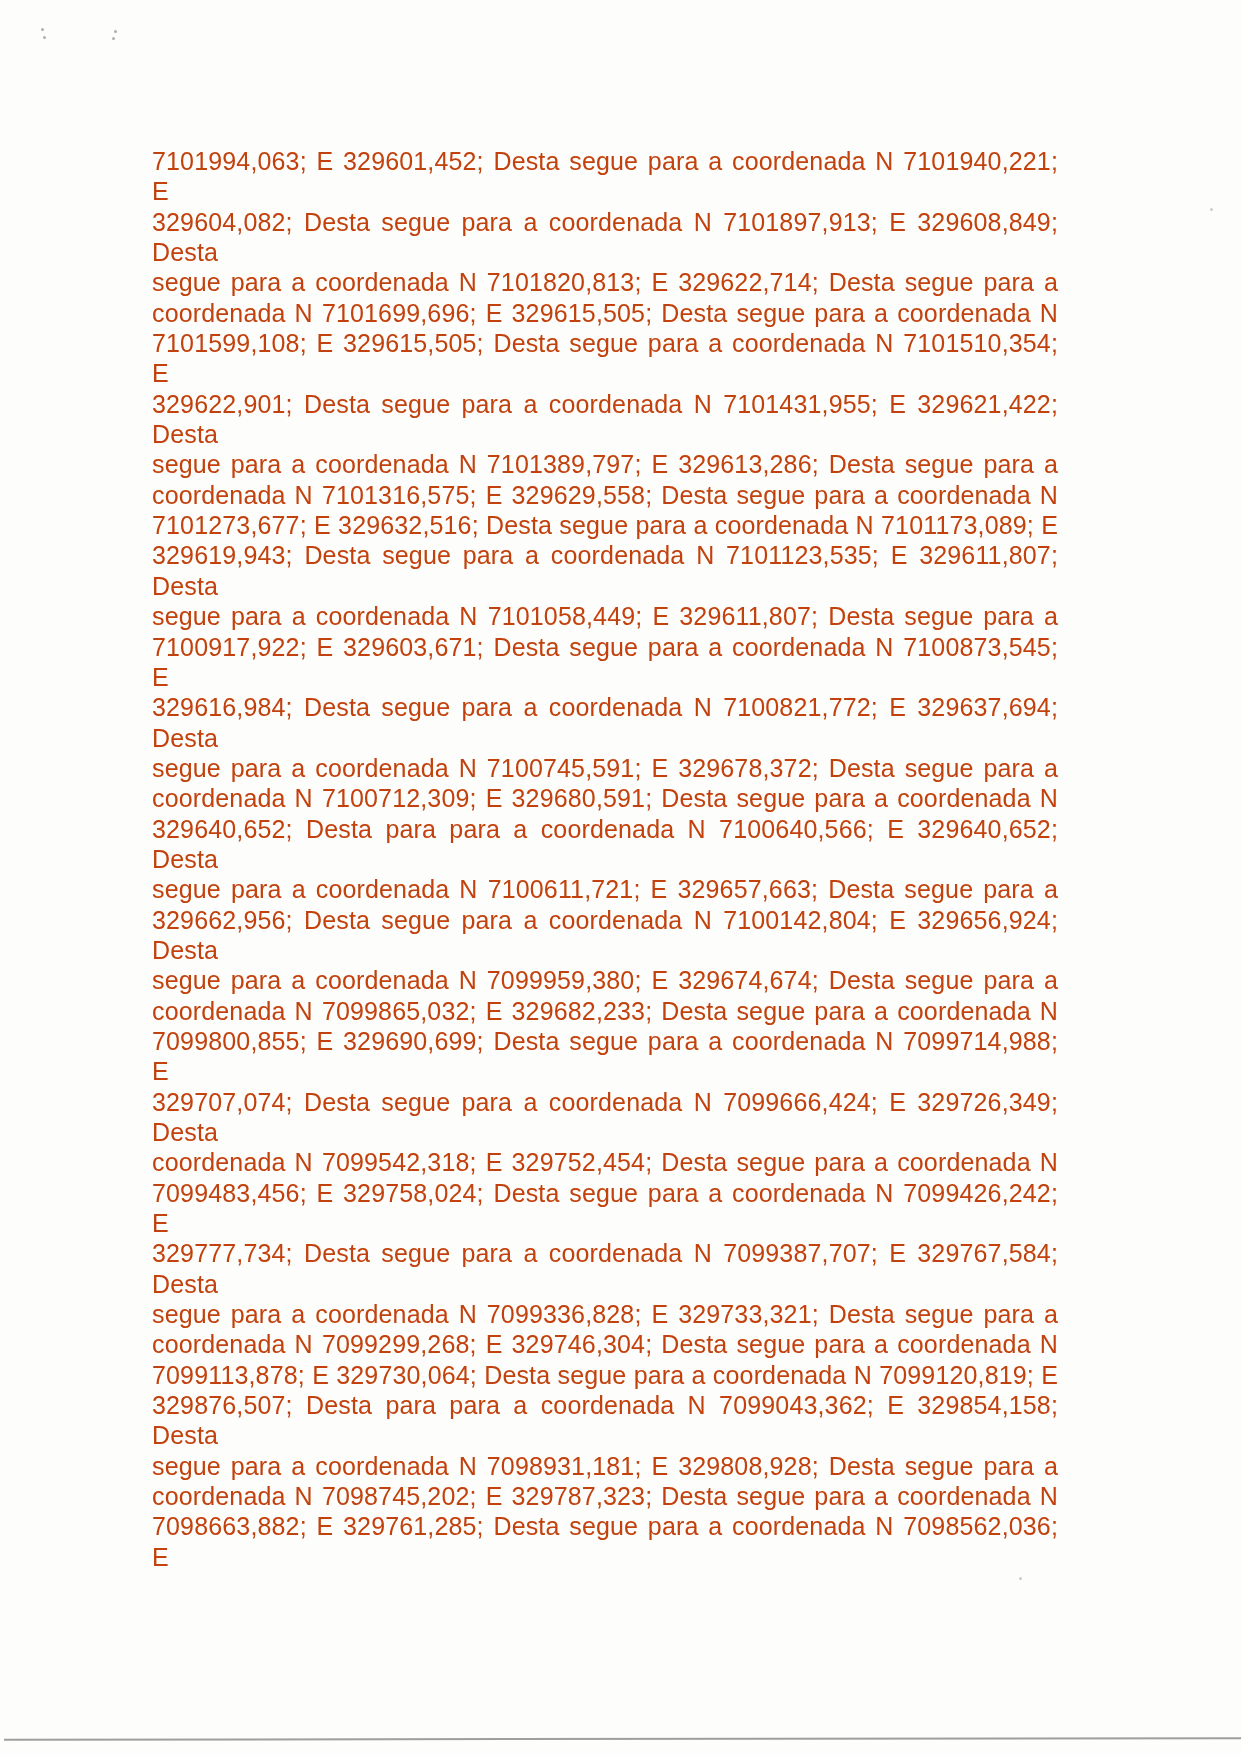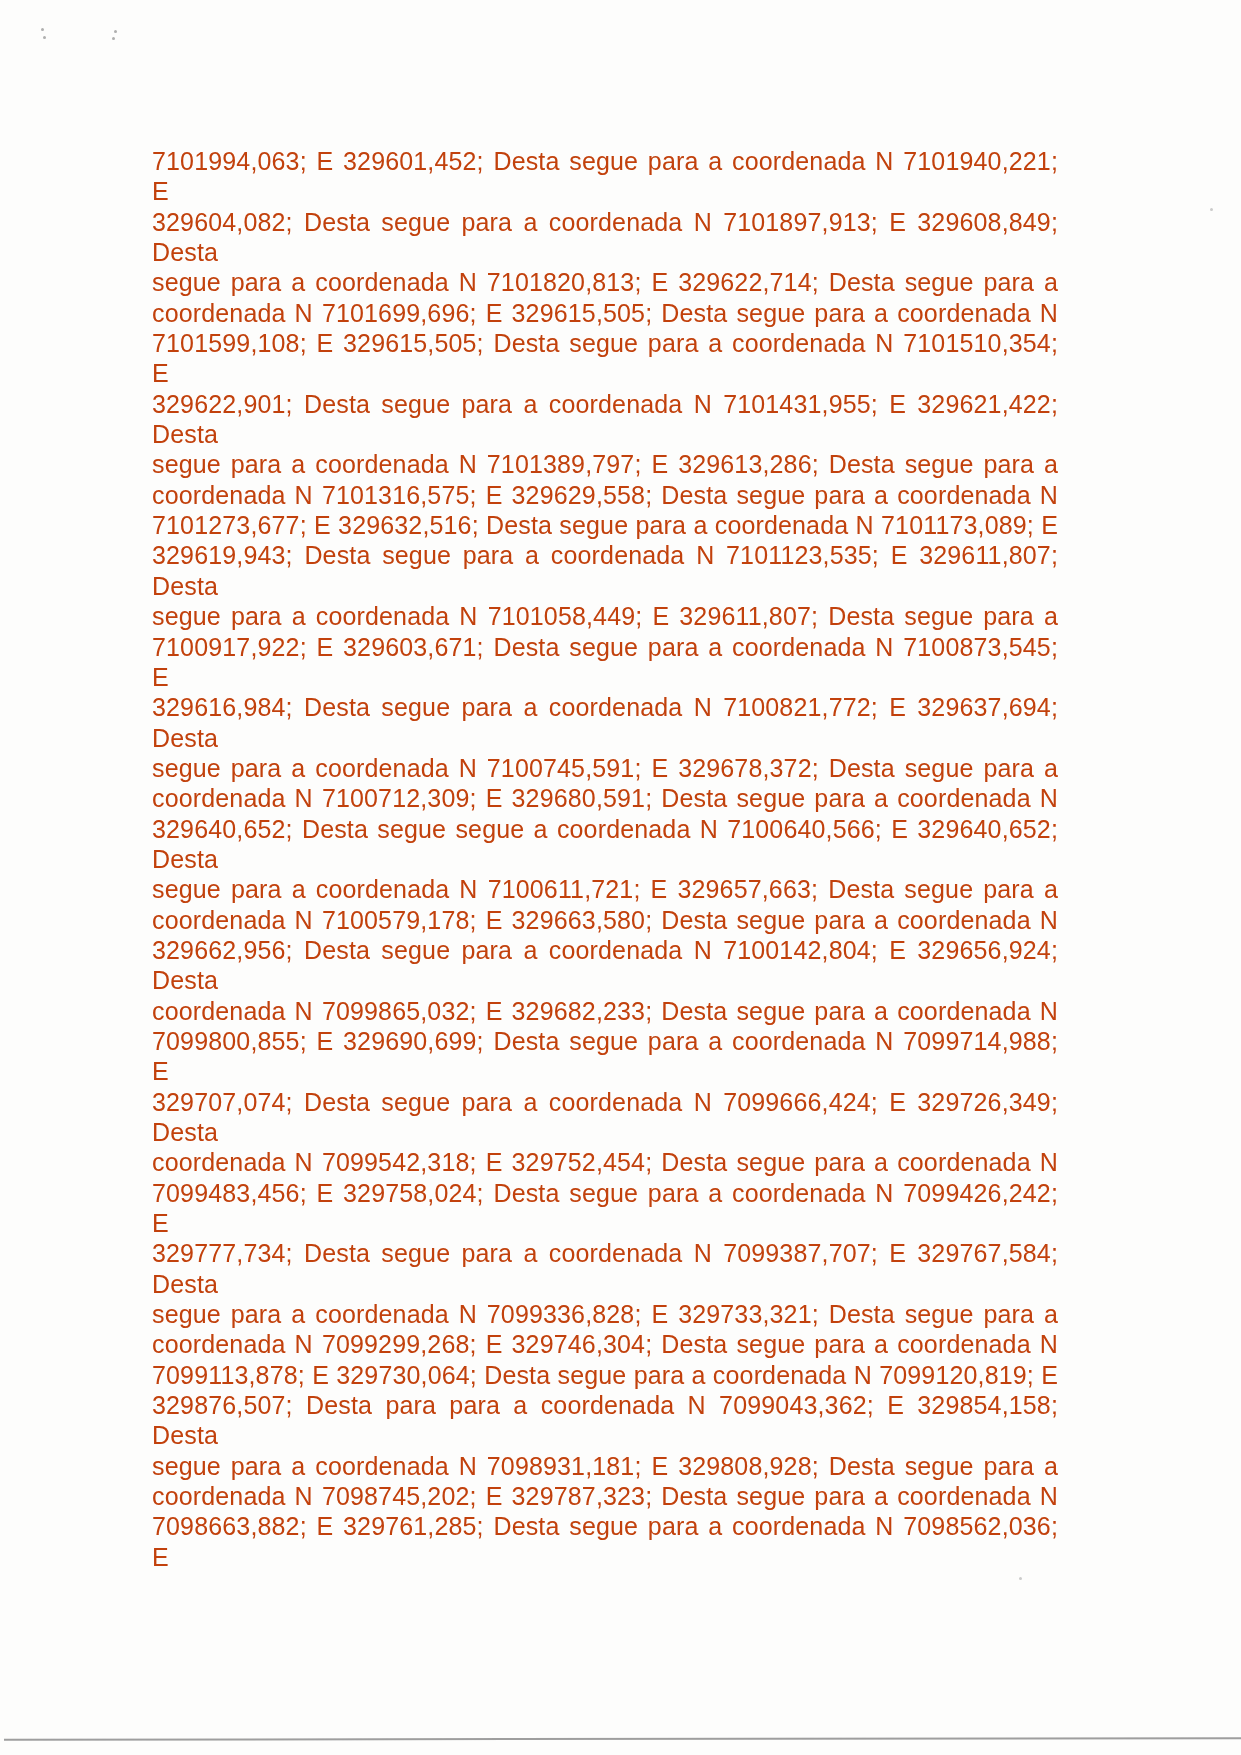--- a/index.html
+++ b/index.html
@@ -77,24 +77,24 @@
       <div class="line">329622,901; Desta segue para a coordenada N 7101431,955; E 329621,422; Desta</div>
       <div class="line">segue para a coordenada N 7101389,797; E 329613,286; Desta segue para a</div>
       <div class="line">coordenada N 7101316,575; E 329629,558; Desta segue para a coordenada N</div>
       <div class="line">7101273,677; E 329632,516; Desta segue para a coordenada N 7101173,089; E</div>
       <div class="line">329619,943; Desta segue para a coordenada N 7101123,535; E 329611,807; Desta</div>
       <div class="line">segue para a coordenada N 7101058,449; E 329611,807; Desta segue para a</div>
       <div class="line">7100917,922; E 329603,671; Desta segue para a coordenada N 7100873,545; E</div>
       <div class="line">329616,984; Desta segue para a coordenada N 7100821,772; E 329637,694; Desta</div>
       <div class="line">segue para a coordenada N 7100745,591; E 329678,372; Desta segue para a</div>
       <div class="line">coordenada N 7100712,309; E 329680,591; Desta segue para a coordenada N</div>
-      <div class="line">329640,652; Desta segue segue a coordenada N 7100640,566; E 329640,652; Desta</div>
+      <div class="line">329640,652; Desta para para a coordenada N 7100640,566; E 329640,652; Desta</div>
       <div class="line">segue para a coordenada N 7100611,721; E 329657,663; Desta segue para a</div>
-      <div class="line">coordenada N 7100579,178; E 329663,580; Desta segue para a coordenada N</div>
       <div class="line">329662,956; Desta segue para a coordenada N 7100142,804; E 329656,924; Desta</div>
+      <div class="line">segue para a coordenada N 7099959,380; E 329674,674; Desta segue para a</div>
       <div class="line">coordenada N 7099865,032; E 329682,233; Desta segue para a coordenada N</div>
       <div class="line">7099800,855; E 329690,699; Desta segue para a coordenada N 7099714,988; E</div>
       <div class="line">329707,074; Desta segue para a coordenada N 7099666,424; E 329726,349; Desta</div>
       <div class="line">coordenada N 7099542,318; E 329752,454; Desta segue para a coordenada N</div>
       <div class="line">7099483,456; E 329758,024; Desta segue para a coordenada N 7099426,242; E</div>
       <div class="line">329777,734; Desta segue para a coordenada N 7099387,707; E 329767,584; Desta</div>
       <div class="line">segue para a coordenada N 7099336,828; E 329733,321; Desta segue para a</div>
       <div class="line">coordenada N 7099299,268; E 329746,304; Desta segue para a coordenada N</div>
       <div class="line">7099113,878; E 329730,064; Desta segue para a coordenada N 7099120,819; E</div>
       <div class="line">329876,507; Desta para para a coordenada N 7099043,362; E 329854,158; Desta</div>

